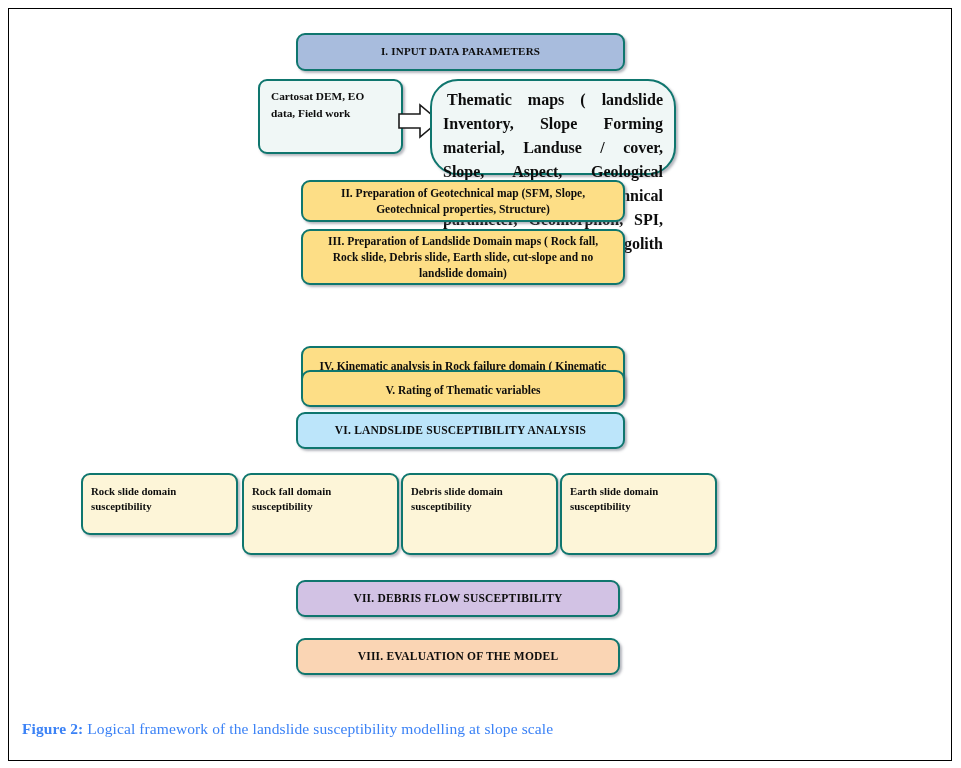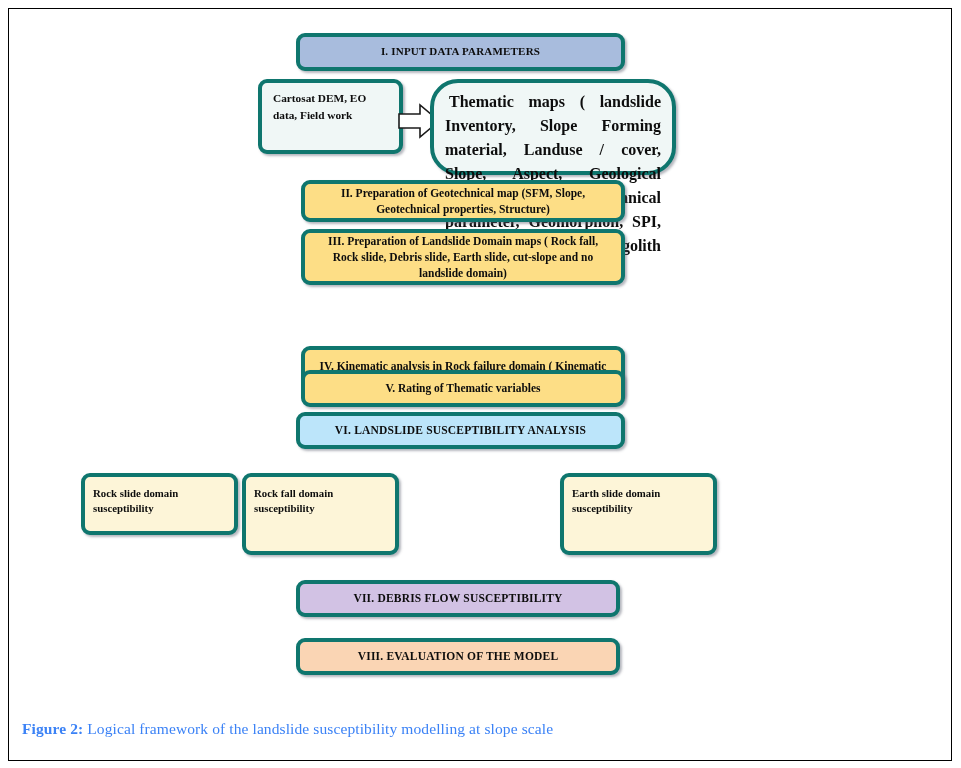--- a/index.html
+++ b/index.html
@@ -30,21 +30,21 @@
     width: 944px;   
     height: 753px;  
     border: 1.3px solid #000000;
     box-sizing: border-box;
     pointer-events: none;
   }
 
   .node {
     position: absolute;
     box-sizing: border-box;
-    border: 4px solid #0f766e;
+    border: 2px solid #0f766e;
     border-radius: 9px;
     box-shadow: 2px 2px 2.5px rgba(90,95,110,0.45);
     color: #0d0d0d;
     font-family: "Liberation Serif", serif;
     font-size: 11.5px;
     line-height: 1.42;
     display: flex;
     padding: 7px 11px;
   }
 
@@ -166,20 +166,23 @@
   </div>
 
   <div class="node card" style="left:81px; top:473px; width:157px; height:62px; background:#fdf5d8;">
     <span>Rock slide domain susceptibility</span>
   </div>
 
   <div class="node card" style="left:242px; top:473px; width:157px; height:82px; background:#fdf5d8;">
     <span>Rock fall domain susceptibility</span>
   </div>
 
+  <div class="node card" style="left:401px; top:473px; width:157px; height:82px; background:#fdf5d8;">
+    <span>Debris slide domain susceptibility</span>
+  </div>
 
   <div class="node card" style="left:560px; top:473px; width:157px; height:82px; background:#fdf5d8;">
     <span>Earth slide domain susceptibility</span>
   </div>
 
 
   <div class="node banner" style="left:296px; top:580px; width:324px; height:37px; background:#d2c2e4;">
     <span>VII. DEBRIS FLOW SUSCEPTIBILITY</span>
   </div>
 

